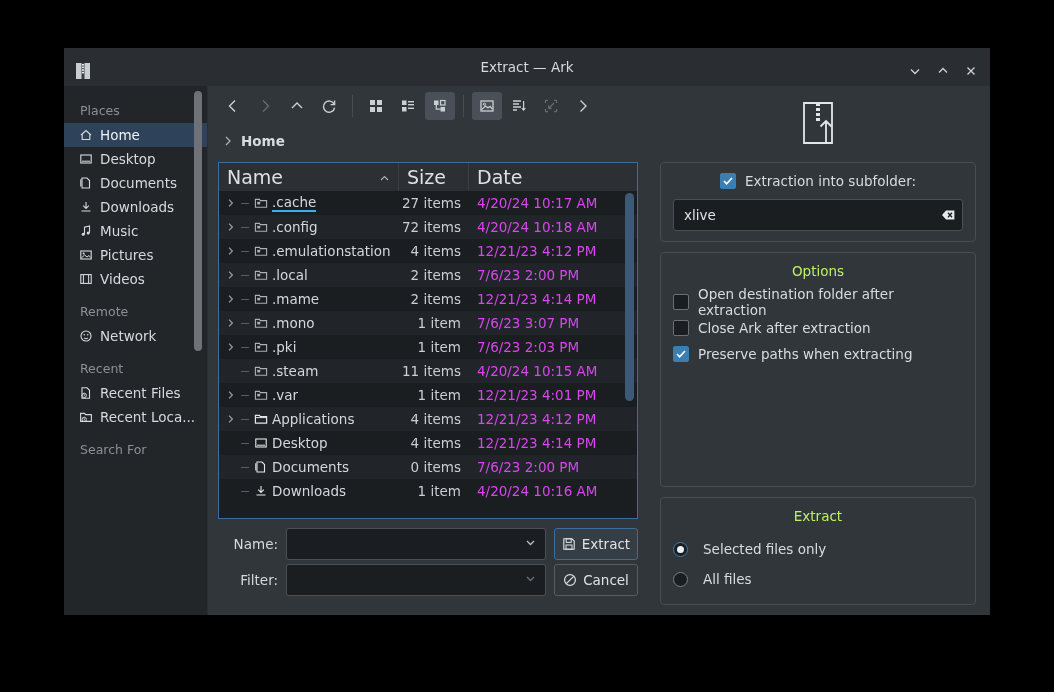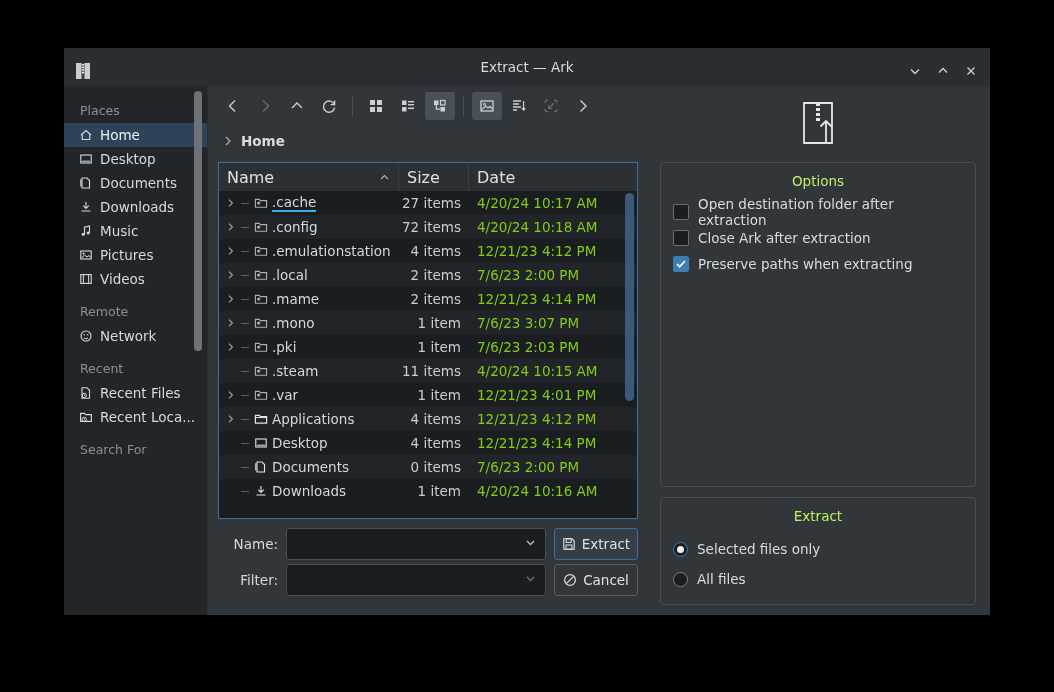--- a/index.html
+++ b/index.html
@@ -114,21 +114,21 @@
     flex: 1; min-height: 0;
     border: 1px solid #3d6d9e;
     background: #1b1e21;
     display: flex; flex-direction: column;
     position: relative;
     overflow: hidden;
   }
   .list-head {
     display: flex; height: 28px; flex: 0 0 28px;
     background: #2c3035;
-    color: #dde1e5; font-size: 16px;
+    color: #dde1e5; font-size: 19px;
   }
   .lh {
     display: flex; align-items: center;
     padding: 0 8px;
     border-right: 1px solid #3a3f45;
     position: relative;
   }
   .lh.name { width: 180px; }
   .lh.size { width: 70px; }
   .lh.date { flex: 1; border-right: none; }
@@ -136,21 +136,21 @@
 
   .rows { flex: 1; overflow: hidden; position: relative; }
   .row {
     display: flex; align-items: center;
     height: 24px;
     font-size: 13.5px; color: #d3d8dd;
   }
   .row:nth-child(even) { background: #212529; }
   .c-name { width: 180px; display: flex; align-items: center; gap: 4px; padding-left: 6px; overflow: hidden; }
   .c-size { width: 70px; text-align: right; padding-right: 8px; color: #c8ced3; white-space: nowrap; }
-  .c-date { flex: 1; padding-left: 8px; color: #84cc16; white-space: nowrap; }
+  .c-date { flex: 1; padding-left: 8px; color: #d946ef; white-space: nowrap; }
   .expander { width: 12px; flex: 0 0 12px; display:flex; align-items:center; justify-content:center; color: #9aa0a6; }
   .branch { width: 8px; flex: 0 0 8px; height: 1px; background: #585e64; }
   .ficon { width: 15px; height: 15px; flex: 0 0 15px; display:flex; align-items:center; justify-content:center; }
   .ficon svg { display: block; }
   .fname { white-space: nowrap; overflow: hidden; text-overflow: ellipsis; }
   .row.current .fname { border-bottom: 2px solid #3daee9; padding-bottom: 0px; }
 
   .list-scrollbar {
     position: absolute; right: 3px; top: 30px;
     width: 9px; height: 208px;
@@ -226,21 +226,21 @@
     background: #1b1e21;
     border: 1px solid #4a5056;
     border-radius: 3px;
     display: flex; align-items: center;
     padding: 0 6px 0 10px;
     color: #dfe3e7; font-size: 13.5px;
   }
   .textfield .clear { margin-left: auto; display: flex; align-items: center; }
 
   .opt-group { flex: 1; display: flex; flex-direction: column; }
-  .radio-row { display: flex; align-items: center; gap: 9px; height: 30px; }
+  .radio-row { display: flex; align-items: center; gap: 15px; height: 30px; }
   .radio {
     width: 15px; height: 15px; flex: 0 0 15px;
     border: 1px solid #7a8086; border-radius: 50%;
     background: #1b1e21;
     display: flex; align-items: center; justify-content: center;
   }
   .radio.on { border-color: #3d7eb0; }
   .radio .dot { width: 7px; height: 7px; border-radius: 50%; background: #eaf2f8; }
 </style>
 </head>
@@ -777,20 +777,39 @@
         <svg width="52" height="52" viewBox="0 0 52 52">
           <path d="M12 6 H40 V46 H12 Z" fill="none" stroke="#e3e7ea" stroke-width="1.8"></path>
           <rect x="24" y="6" width="4" height="3" fill="#e3e7ea"></rect>
           <rect x="24" y="11" width="4" height="3" fill="#e3e7ea"></rect>
           <rect x="24" y="16" width="4" height="3" fill="#e3e7ea"></rect>
           <rect x="24" y="21" width="4" height="3" fill="#e3e7ea"></rect>
           <path d="M34 46 V24 M28.5 29.5 L34 24 L39.5 29.5" fill="none" stroke="#e3e7ea" stroke-width="1.8"></path>
         </svg>
       </div>
 
+      <div class="group">
+        <div class="center-row">
+          <span class="chk on">
+            <svg width="12" height="12" viewBox="0 0 12 12">
+                <path d="M2 6 L4.6 8.8 L10 3" fill="none" stroke="#ffffff" stroke-width="1.7"></path>
+              </svg>
+          </span>
+          <span class="chk-label">Extraction into subfolder:</span>
+        </div>
+        <div class="textfield" style="margin-top:10px">
+          <span>xlive</span>
+          <span class="clear">
+            <svg width="20" height="14" viewBox="0 0 20 14">
+              <path d="M6 7 L10 2.6 H18.4 V11.4 H10 Z" fill="#e6eaed"></path>
+              <path d="M12 4.8 L16 9.2 M16 4.8 L12 9.2" stroke="#1b1e21" stroke-width="1.3"></path>
+            </svg>
+          </span>
+        </div>
+      </div>
 
       <div class="group opt-group">
         <div class="group-title">Options</div>
         <div class="chk-row">
           <span class="chk"></span>
           <span class="chk-label">Open destination folder after extraction</span>
         </div>
         <div class="chk-row">
           <span class="chk"></span>
           <span class="chk-label">Close Ark after extraction</span>

